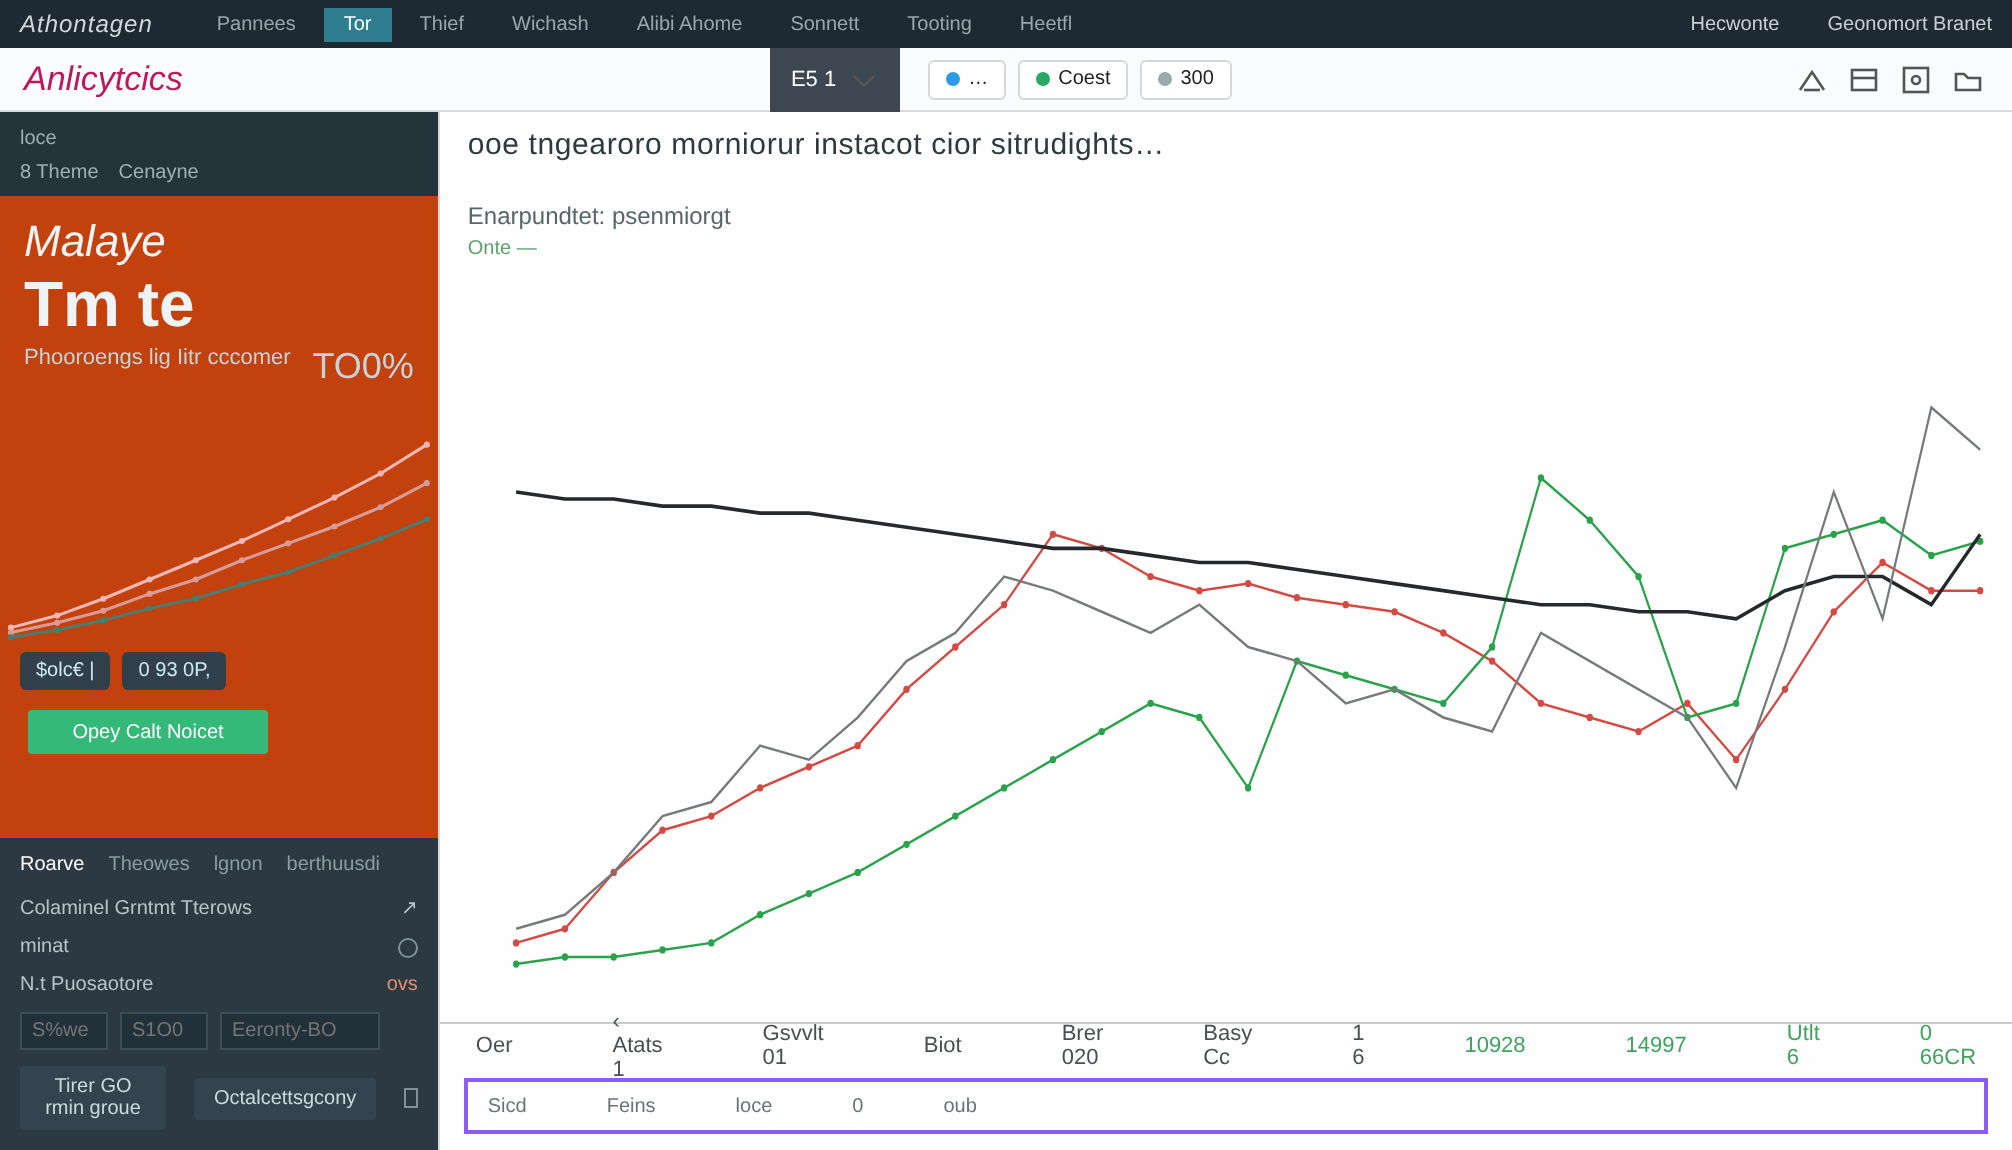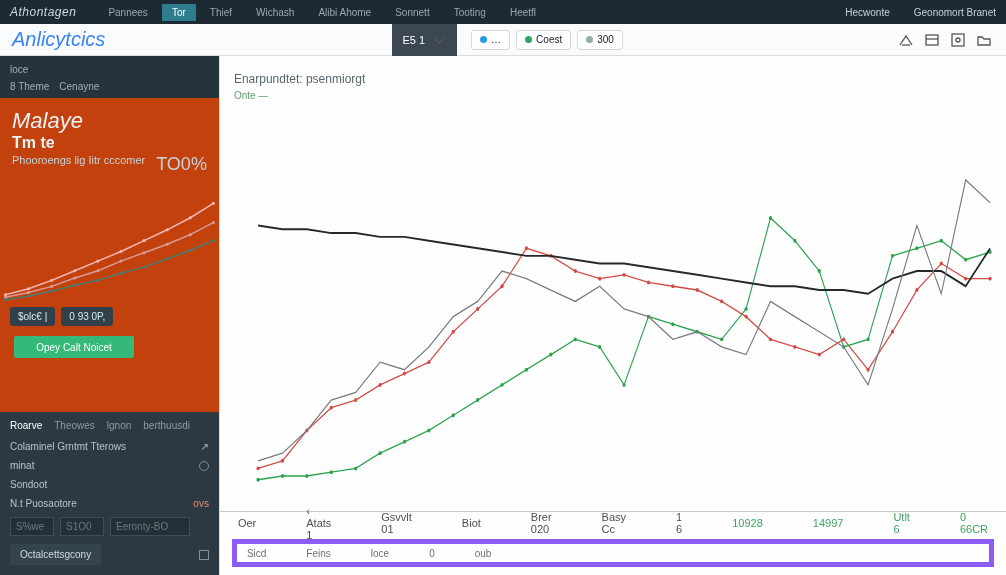--- a/index.html
+++ b/index.html
@@ -9,68 +9,68 @@
   .topnav { height: 24px; background: #1e2a33; display: flex; align-items: center; padding: 0 10px; gap: 10px; }
   .topnav .brand { color: #cfd8dc; font-style: italic; font-size: 12px; letter-spacing: .5px; }
   .topnav .navtabs { display: flex; gap: 4px; margin-left: 12px; }
   .topnav .navtab { padding: 3px 10px; font-size: 10px; color: #9aa7ad; cursor: pointer; text-align: center; }
   .topnav .navtab.active { background: #2e7d8f; color: #fff; }
   .topnav .spacer { flex: 1; }
   .topnav .right { display: flex; gap: 24px; font-size: 10px; color: #c7d0d4; }
 
   
   .subnav { height: 32px; background: #fafbfc; border-bottom: 1px solid #dcdcdc; display: flex; align-items: center; }
-  .subnav .title { font-size: 20px; color: #3b82f6; font-style: italic; padding: 0 12px; }
+  .subnav .title { font-size: 17px; color: #be185d; font-style: italic; padding: 0 12px; }
   .subnav .center-panel { margin-left: auto; display: flex; align-items: center; gap: 14px; padding-right: 12px; padding-left: 12px; }
   .navdark { background: #3c4752; color: #fff; height: 32px; display: flex; align-items: center; gap: 6px; padding: 0 10px; font-size: 11px; }
   .pill { height: 20px; padding: 0 8px; border: 1px solid #d4d8da; border-radius: 3px; background: #fff; font-size: 10px; display: flex; align-items: center; gap: 4px; }
   .dot { width: 7px; height: 7px; border-radius: 50%; display: inline-block; }
   .dot.blue { background: #2b9ce4; } .dot.green { background: #2aa766; } .dot.gray { background: #9aa; }
   .right-icons { margin-left: auto; display: flex; gap: 10px; padding-right: 14px; }
   .ribbon-icon { width: 16px; height: 16px; stroke: #555; stroke-width: 1.3; fill: none; cursor: pointer; }
 
   
   .main { display: flex; height: calc(575px - 24px - 32px); }
 
   
   .sidebar { width: 226px; display: flex; flex-direction: column; }
   .sb-block-a { background: #25333b; padding: 8px 10px 6px; }
   .sb-live { font-size: 10px; color: #a1aeb4; }
   .sb-small-tabs { display: flex; gap: 10px; font-size: 10px; margin-top: 6px; }
   .sb-small-tabs span { color: #9eb1b8; }
   .sb-card { background: #c2410c; color: #eef3f5; position: relative; flex: 1; }
   .sb-card .h1 { font-size: 22px; font-style: italic; padding: 10px 12px 0; }
-  .sb-card .h2 { font-size: 16px; font-weight: 600; padding: 0 12px 2px; }
+  .sb-card .h2 { font-size: 32px; font-weight: 600; padding: 0 12px 2px; }
   .sb-card .sub { display: flex; justify-content: space-between; padding: 0 12px 6px; font-size: 11px; color: #c7d3d8; }
   .sb-card .spark { height: 120px; position: relative; }
   .sb-badges { display: flex; gap: 6px; padding: 6px 10px; }
   .sb-badge { background: #31404a; padding: 4px 8px; border-radius: 3px; font-size: 10px; color: #cfeaf3; }
   .sb-cta { margin: 4px 14px 10px; background: #35b979; color: #fff; border: none; width: 120px; height: 22px; font-size: 10px; border-radius: 2px; cursor: pointer; }
 
   .sb-block-b { background: #2c3942; color: #d0d8db; padding: 8px 10px 10px; }
   .sbb-tabs { display: flex; gap: 12px; font-size: 10px; margin-bottom: 6px; }
   .sbb-tabs span.active { color: #fff; } .sbb-tabs span { color: #8c9ca2; }
   .sbb-row { display: flex; align-items: center; gap: 6px; font-size: 10px; padding: 4px 0; color: #b7c4c9; }
   .sbb-dot { width: 10px; height: 10px; border: 1px solid #7f919a; border-radius: 50%; }
   .sbb-field { background: #22303a; border: 1px solid #3d4d56; color: #cad4d7; font-size: 10px; padding: 3px 5px; width: 44px; }
   .sbb-btn { background: #33444f; color: #cfd9dc; border: none; font-size: 10px; padding: 5px 10px; border-radius: 2px; cursor: pointer; }
   .sbb-btnrow { display: flex; gap: 14px; margin-top: 8px; align-items: center; }
   .sbb-sq { width: 10px; height: 10px; border: 1px solid #7f919a; margin-left: auto; }
 
   
   .chartarea { flex: 1; background: #fefefe; border-left: 1px solid #d9dcdd; display: flex; flex-direction: column; }
   .chart-header { padding: 8px 14px 2px; }
   .chart-title { font-size: 15px; color: #2f3a3e; letter-spacing: .3px; }
-  .chart-sub { font-size: 12px; color: #58666b; margin-top: 8px; }
+  .chart-sub { font-size: 12px; color: #58666b; margin-top: 20px; }
   .chart-tiny { font-size: 10px; color: #5fa06e; margin-top: 4px; }
   .chartbox { flex: 1; position: relative; margin: 4px 6px 0 18px; }
   .chartbox svg { position: absolute; inset: 0; width: 100%; height: 100%; }
   .xaxis-row { height: 22px; border-top: 1px solid #c9cbcc; display: flex; align-items: center; padding: 0 18px; gap: 50px; font-size: 11px; color: #4a4f51; }
   .xaxis-row .g { color: #3fa35f; }
-  .legend-row { height: 28px; margin: 6px 12px 8px; border: 5px solid #8b5cf6; display: flex; align-items: center; padding: 0 10px; gap: 40px; font-size: 10px; color: #6a7376; }
+  .legend-row { height: 28px; margin: 6px 12px 8px; border: 2px solid #8b5cf6; display: flex; align-items: center; padding: 0 10px; gap: 40px; font-size: 10px; color: #6a7376; }
 </style>
 </head>
 <body>
 
 <div class="topnav">
   <span class="brand">Athontagen</span>
   <div class="navtabs" id="navtabs">
       <span class="navtab">Pannees</span>
       <span class="navtab active">Tor</span>
       <span class="navtab">Thief</span>
@@ -207,41 +207,40 @@
             <span>Colaminel Grntmt Tterows</span>
             <span style="margin-left:auto">↗</span>
           </div>
           <div class="sbb-row">
             <span>minat</span>
             <span class="sbb-dot" style="margin-left:auto"></span>
           </div>
         </div>
       <div id="p2rowsB">
           <div class="sbb-row">
-            <span>Sondoot</span>
-          </div>
-          <div class="sbb-row">
             <span>N.t Puosaotore</span>
             <span style="margin-left:auto;color:#e08f73">ovs</span>
           </div>
         </div>
       <div style="display:flex;gap:6px;margin-top:4px;">
         <input class="sbb-field" placeholder="S%we" style="">
         <input class="sbb-field" placeholder="S1O0" style="">
         <input class="sbb-field" style="width: 80px;" placeholder="Eeronty-BO">
       </div>
       <div class="sbb-btnrow">
+        <button class="sbb-btn">Tirer GO rmin groue</button>
         <button class="sbb-btn">Octalcettsgcony</button>
         <span class="sbb-sq"></span>
       </div>
     </div>
   </div>
 
   <div class="chartarea">
     <div class="chart-header">
+      <div class="chart-title">ooe tngearoro morniorur instacot cior sitrudights…</div>
       <div class="chart-sub">Enarpundtet: psenmiorgt</div>
       <div class="chart-tiny">Onte  —</div>
     </div>
     <div class="chartbox">
       <svg id="chart-svg" viewBox="0 0 760 330" preserveAspectRatio="none">
           <path d="M20 295.2 L44.33333333333333 289 L68.66666666666666 264.2 L93 245.60000000000002 L117.33333333333333 239.39999999999998 L141.66666666666669 227 L166 217.7 L190.33333333333334 208.4 L214.66666666666666 183.6 L239 165 L263.33333333333337 146.39999999999998 L287.6666666666667 115.39999999999998 L312 121.6 L336.3333333333333 134 L360.6666666666667 140.20000000000002 L385 137.10000000000002 L409.3333333333333 143.3 L433.6666666666667 146.39999999999998 L458 149.5 L482.3333333333333 158.79999999999998 L506.6666666666667 171.20000000000002 L531 189.8 L555.3333333333334 196 L579.6666666666666 202.2 L604 189.8 L628.3333333333334 214.6 L652.6666666666666 183.6 L677 149.5 L701.3333333333334 127.80000000000001 L725.6666666666666 140.20000000000002 L750 140.20000000000002" stroke="#d34a44" fill="none" stroke-width="1.1"></path>
           <circle cx="20" cy="295.2" r="1.6" fill="#d34a44"></circle>
           <circle cx="44.33333333333333" cy="289" r="1.6" fill="#d34a44"></circle>
           <circle cx="68.66666666666666" cy="264.2" r="1.6" fill="#d34a44"></circle>
           <circle cx="93" cy="245.60000000000002" r="1.6" fill="#d34a44"></circle>

